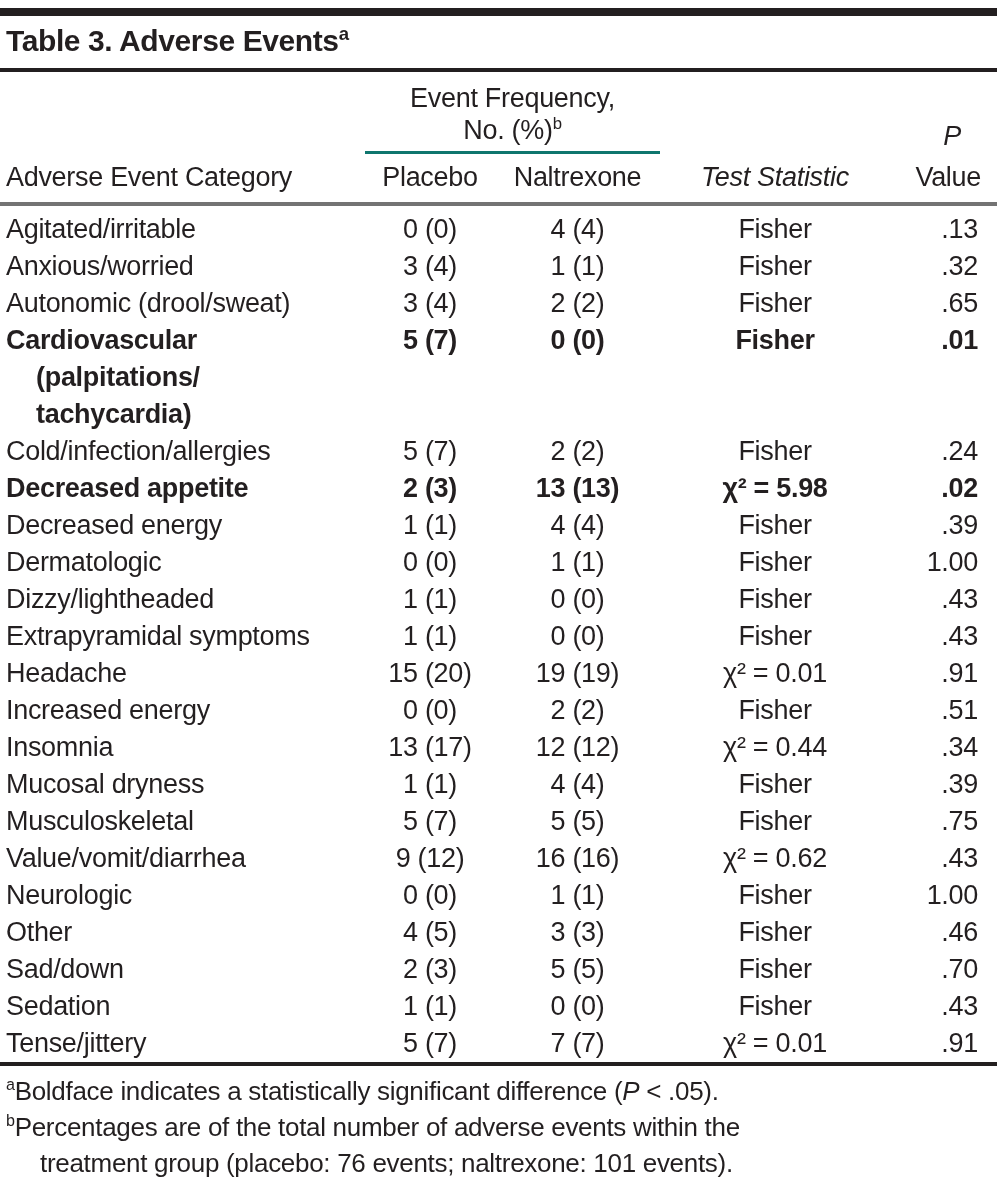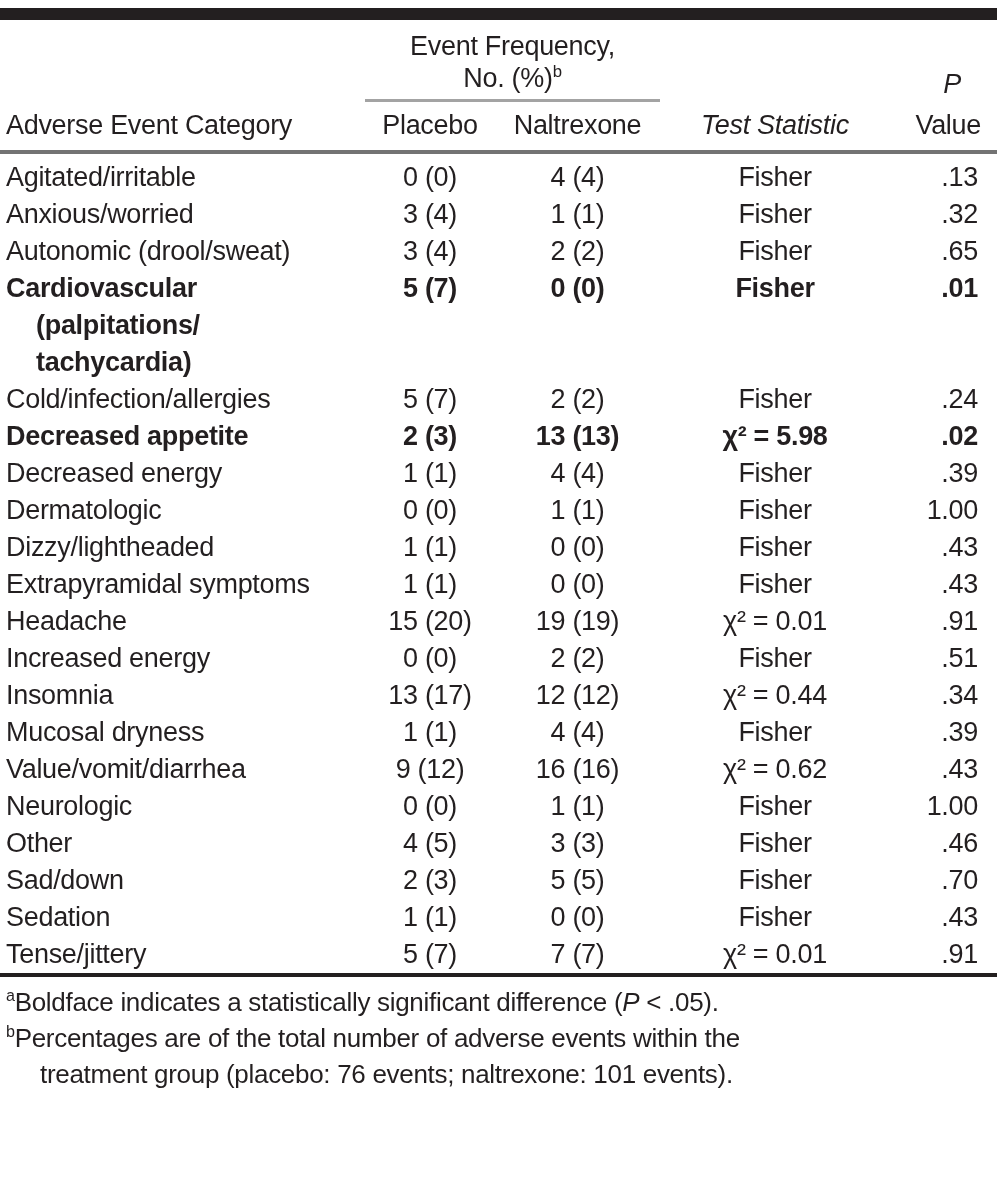--- a/index.html
+++ b/index.html
@@ -37,21 +37,21 @@
   }
   col.c-cat  { width: 365px; }
   col.c-pla  { width: 130px; }
   col.c-nal  { width: 165px; }
   col.c-test { width: 230px; }
   col.c-p    { width: 107px; }
 
   thead th { font-weight: 400; font-size: 27px; letter-spacing: -0.3px; }
   .th-group { vertical-align: bottom; padding: 0; }
   .group-inner {
-    border-bottom: 3px solid #a3a3a3;
+    border-bottom: 3px solid #0f766e;
     text-align: center;
     line-height: 32px;
     padding: 10px 2px 5px 2px;
   }
   .th-p {
     vertical-align: bottom;
     text-align: right;
     padding: 0 36px 2px 0;
     font-style: italic;
   }
@@ -88,20 +88,21 @@
   .fn { padding-left: 34px; text-indent: -34px; white-space: pre-line; }
   .fn-italic { font-style: italic; }
 </style>
 </head>
 <body>
 
 <div class="sheet">
 
   <div class="rule rule-thick"></div>
 
+  <div class="title"><span>Table 3. Adverse Events</span><span class="sup">a</span></div>
 
   <div class="rule rule-med"></div>
 
   <table>
     <colgroup>
       <col class="c-cat">
         <col class="c-pla">
         <col class="c-nal">
         <col class="c-test">
         <col class="c-p">
@@ -218,20 +219,27 @@
           <td class="pval">.34</td>
         </tr>
         <tr>
           <td class="cat">Mucosal dryness</td>
           <td class="num">1 (1)</td>
           <td class="num">4 (4)</td>
           <td class="test">Fisher</td>
           <td class="pval">.39</td>
         </tr>
         <tr>
+          <td class="cat">Musculoskeletal</td>
+          <td class="num">5 (7)</td>
+          <td class="num">5 (5)</td>
+          <td class="test">Fisher</td>
+          <td class="pval">.75</td>
+        </tr>
+        <tr>
           <td class="cat">Value/vomit/diarrhea</td>
           <td class="num">9 (12)</td>
           <td class="num">16 (16)</td>
           <td class="test">χ² = 0.62</td>
           <td class="pval">.43</td>
         </tr>
         <tr>
           <td class="cat">Neurologic</td>
           <td class="num">0 (0)</td>
           <td class="num">1 (1)</td>

